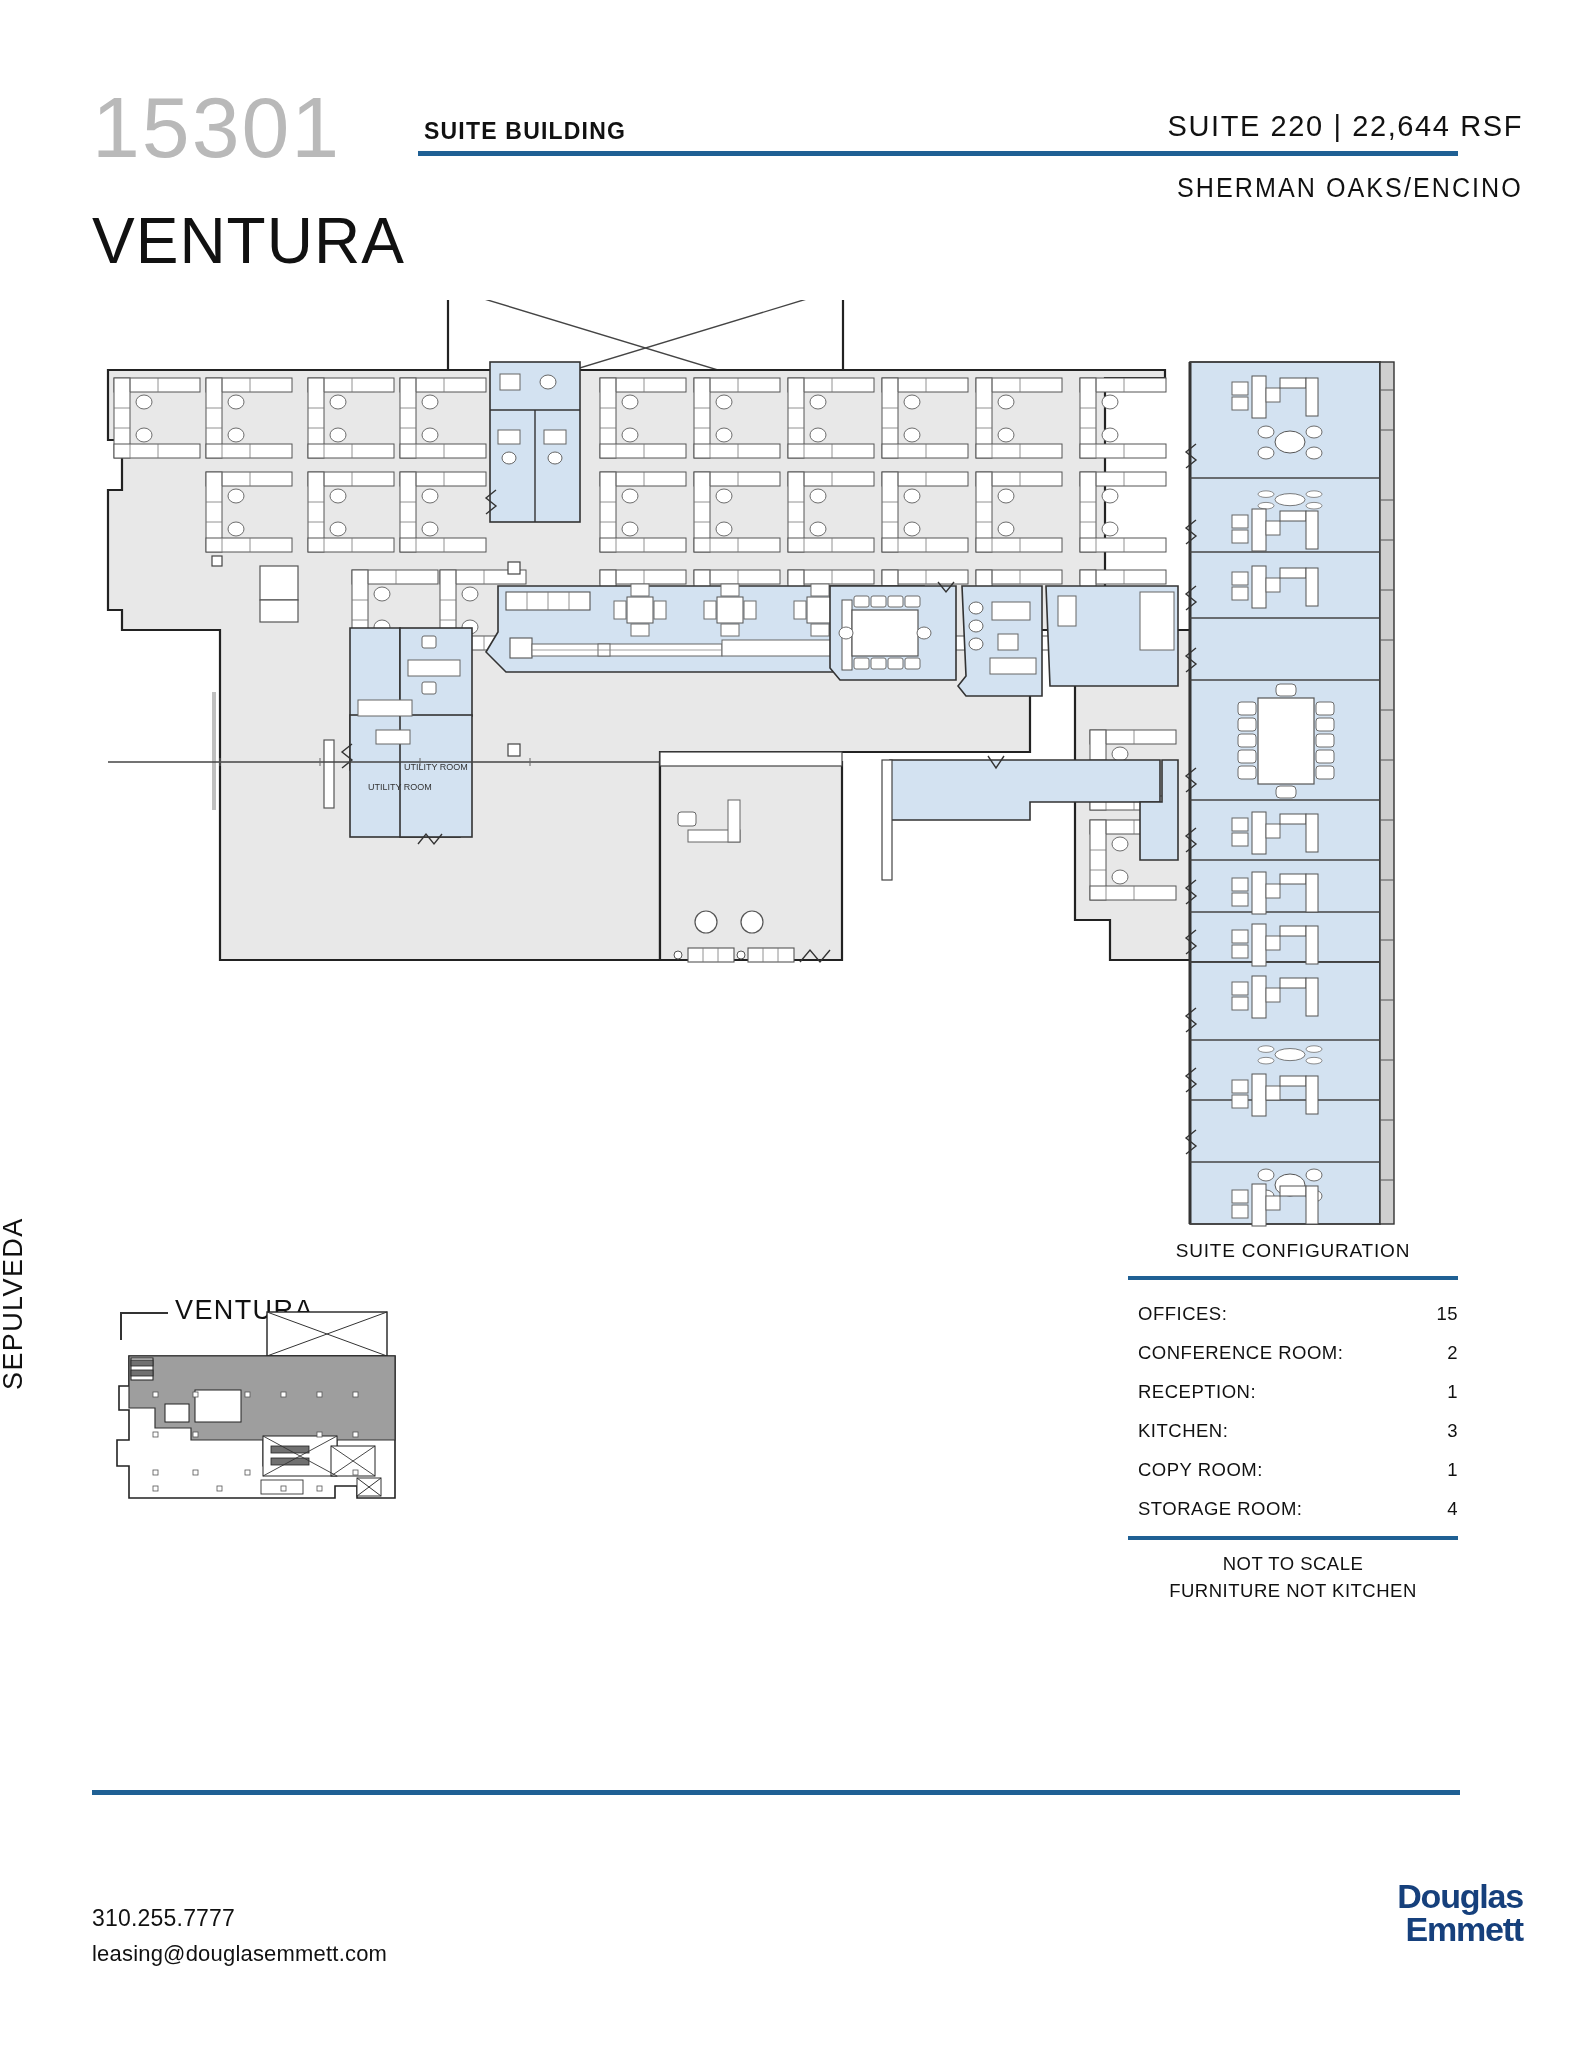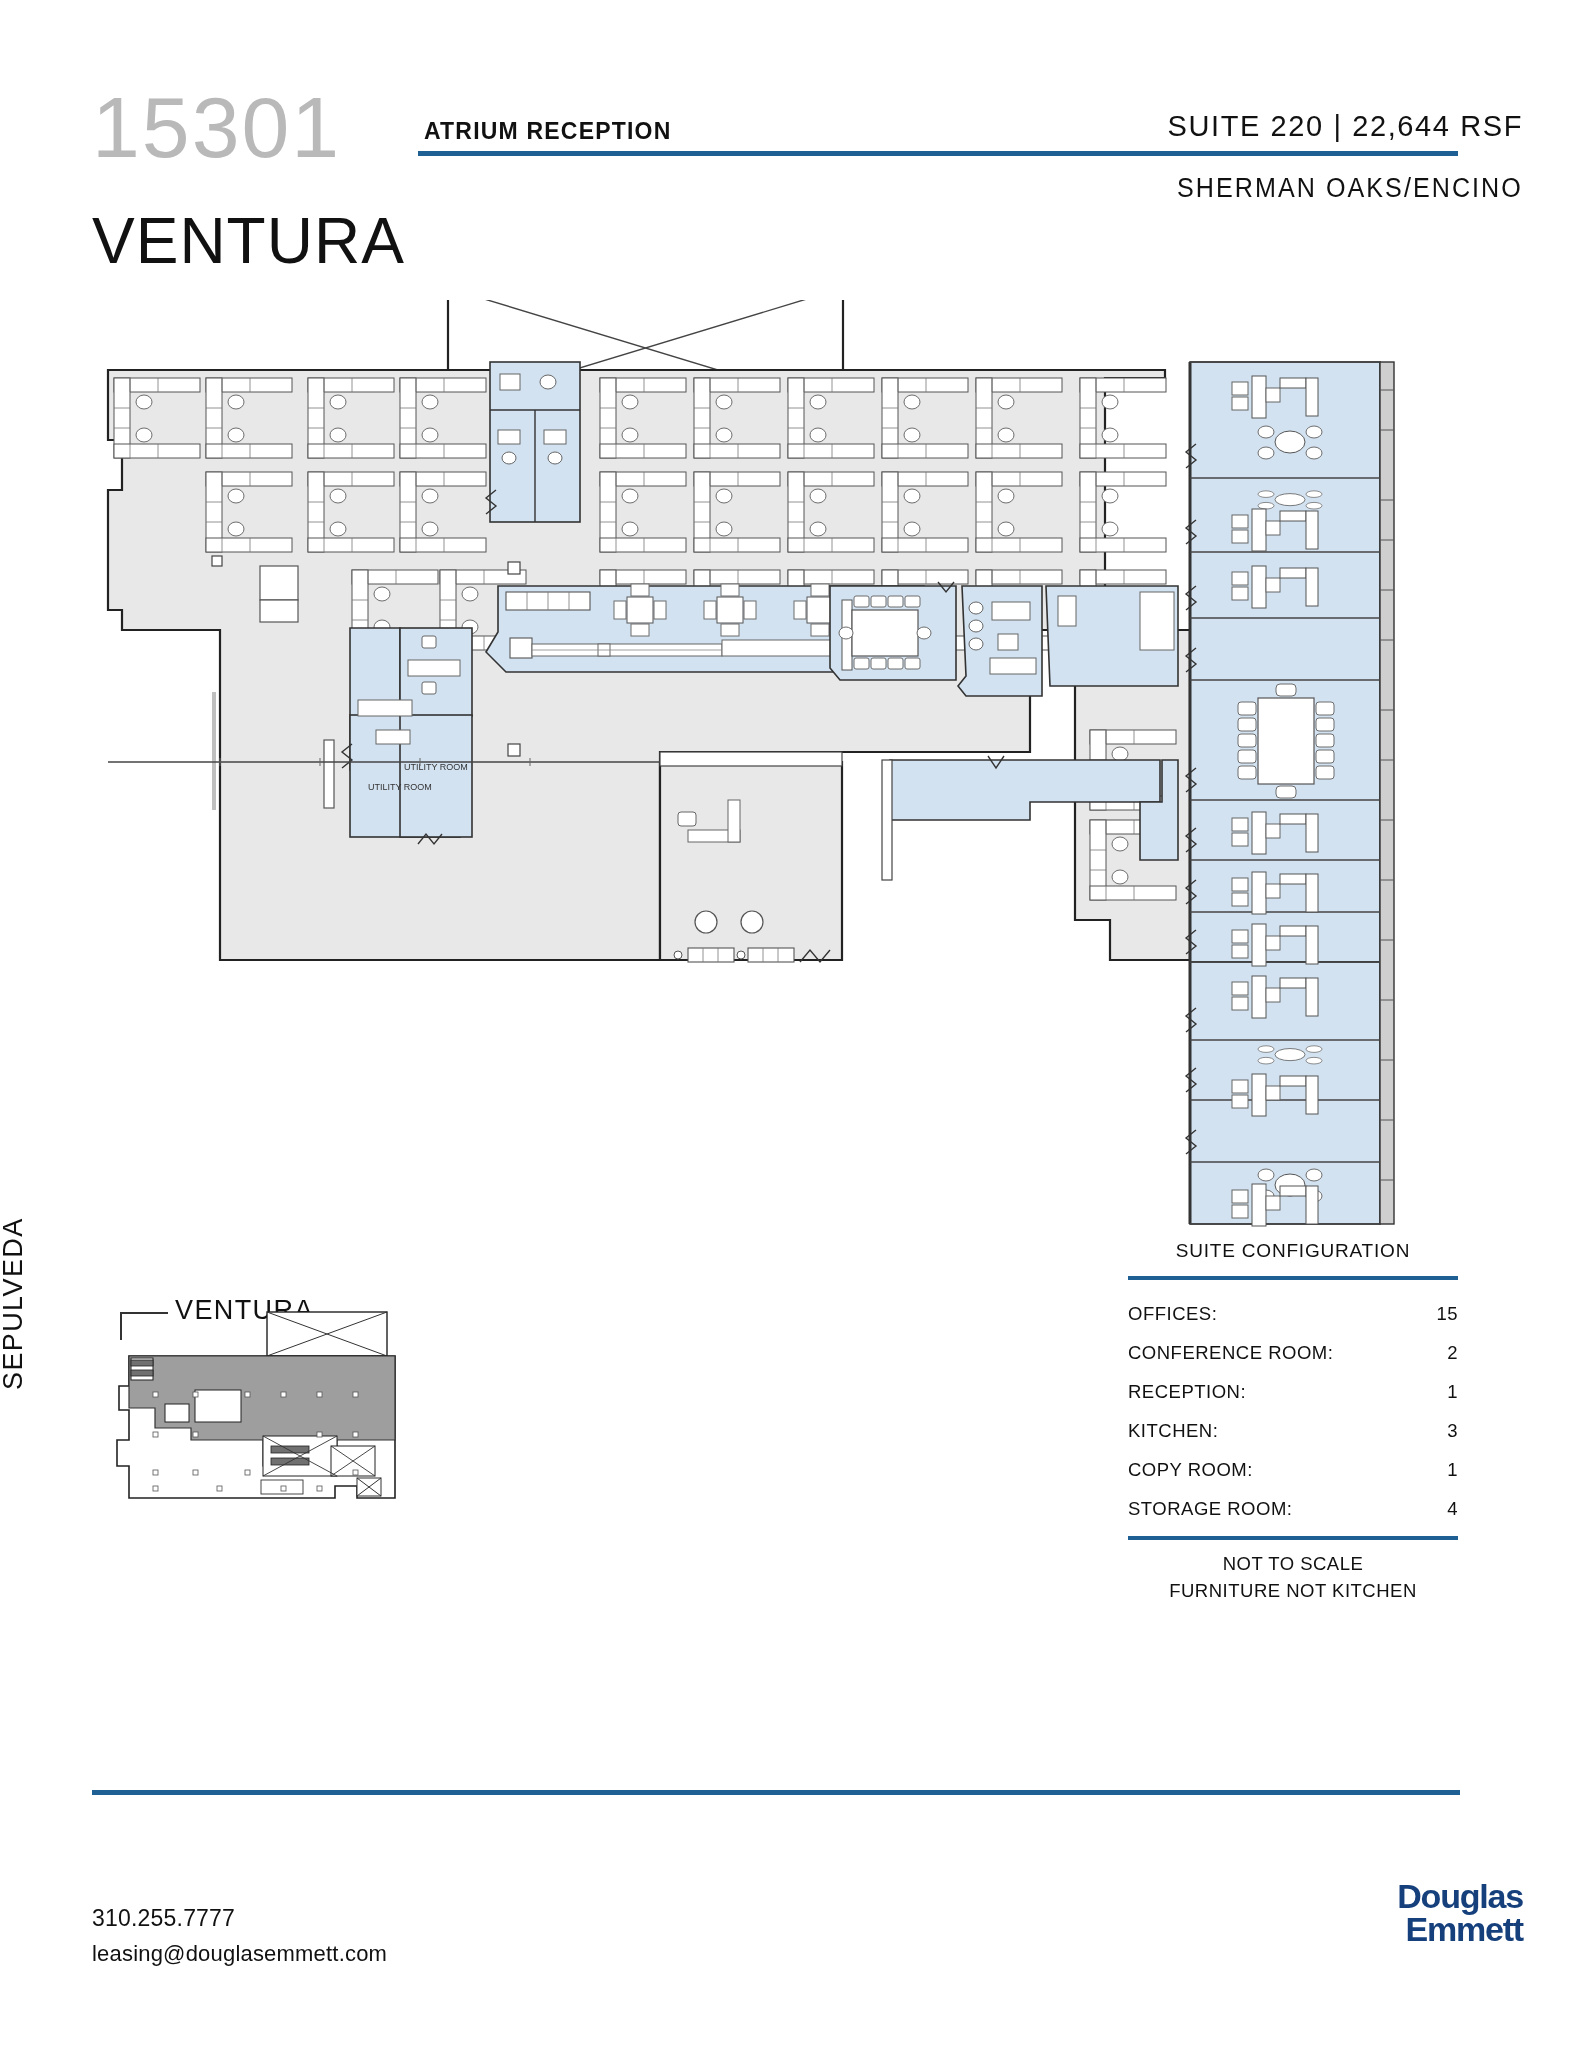--- a/index.html
+++ b/index.html
@@ -35,21 +35,21 @@
   .kp-sepulveda{position:absolute;left:-2px;top:1390px;width:230px;font-size:27px;letter-spacing:1.4px;
             color:#111;transform:rotate(-90deg);transform-origin:left top;
             text-align:left;white-space:nowrap;}
 
   
   .cfg{position:absolute;left:1128px;top:1240px;width:330px;}
   .cfg-title{font-size:19px;letter-spacing:.8px;text-align:center;color:#111;padding-bottom:14px;}
   .cfg-rule{height:4px;background:#1f6094;width:100%;}
   .cfg-rows{padding:14px 0 8px 0;}
   .cfg-row{display:flex;justify-content:space-between;align-items:baseline;
-           font-size:18.5px;letter-spacing:.5px;color:#111;padding:8.5px 0 8.5px 0;}
+           font-size:18.5px;letter-spacing:.5px;color:#111;padding:8.5px 0 8.5px 0;margin-left:10px;}
   .cfg-row .lbl{white-space:nowrap;}
   .cfg-row .val{white-space:nowrap;}
   .cfg-notes{padding-top:11px;text-align:center;}
   .cfg-note{font-size:18.5px;letter-spacing:.5px;color:#111;line-height:1.45;}
 
   
   .ftr-rule{position:absolute;left:92px;top:1790px;width:1368px;height:5px;background:#1f6094;}
   .ftr-cta{position:absolute;left:92px;top:1822px;font-size:27px;font-weight:700;
            letter-spacing:.2px;color:#111;}
   .ftr-phone{position:absolute;left:92px;top:1905px;font-size:23px;color:#111;letter-spacing:.2px;}
@@ -59,21 +59,21 @@
   .logo .l2{display:block;}
 </style>
 </head>
 <body>
 
 <div class="page">
 
   <div class="addr-num">15301</div>
   <div class="addr-street">VENTURA</div>
 
-  <div class="hdr-left-label">ATRIUM RECEPTION</div>
+  <div class="hdr-left-label">SUITE BUILDING</div>
   <div class="hdr-rule-left"></div>
 
   <div class="hdr-right-label">SUITE 220  |  22,644 RSF</div>
   <div class="hdr-rule-right"></div>
   <div class="hdr-sub">SHERMAN OAKS/ENCINO</div>
 
   <div class="plan">
   <svg viewBox="0 0 1360 960" width="1360" height="960" xmlns="http://www.w3.org/2000/svg" shape-rendering="geometricPrecision">
     <defs>
       <g id="chairA">

